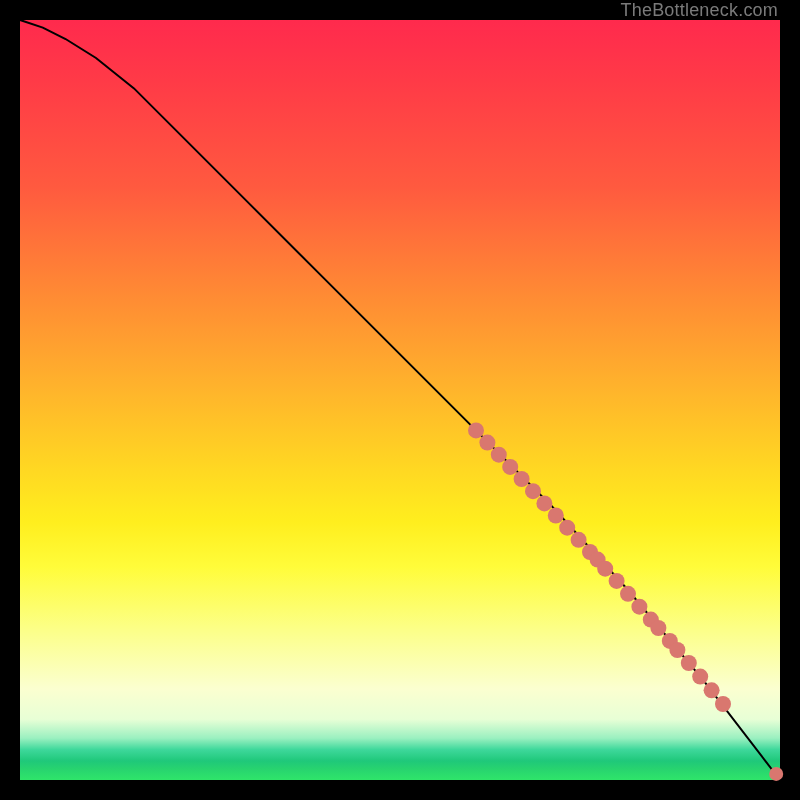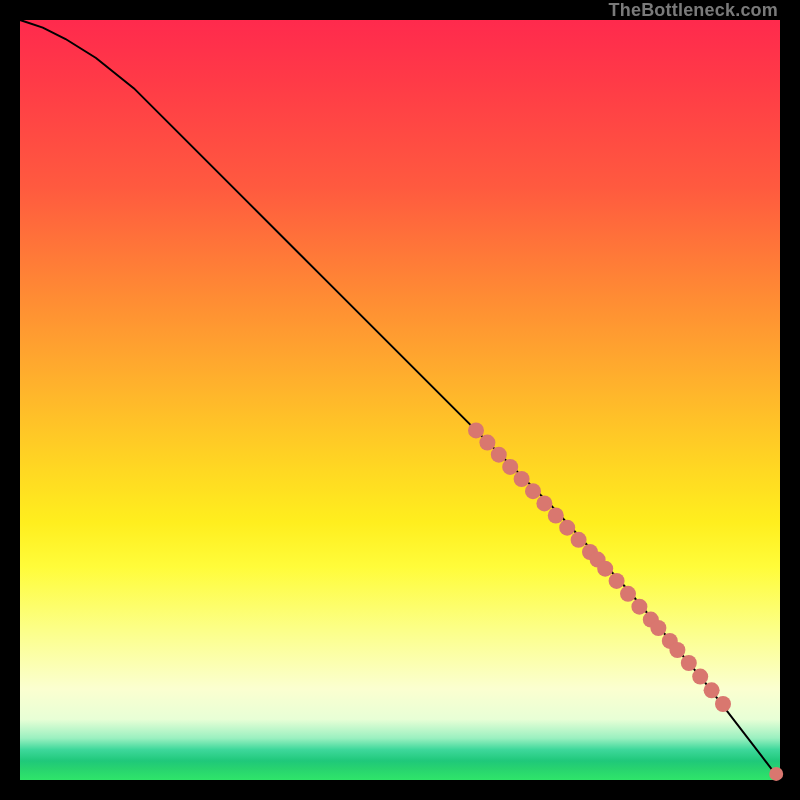--- a/index.html
+++ b/index.html
@@ -45,21 +45,21 @@
       #27d36f 98.5%,
       #2fe56a 100%
     );
   }
   .attribution {
     position: absolute;
     top: 0;
     right: 22px;
     color: #7a7a7a;
     font-size: 18px;
-    font-weight: 700;
+    font-weight: 400;
     letter-spacing: 0.2px;
     line-height: 20px;
   }
   svg.chart {
     position: absolute;
     top: 0;
     left: 0;
     width: 760px;
     height: 760px;
     overflow: visible;

